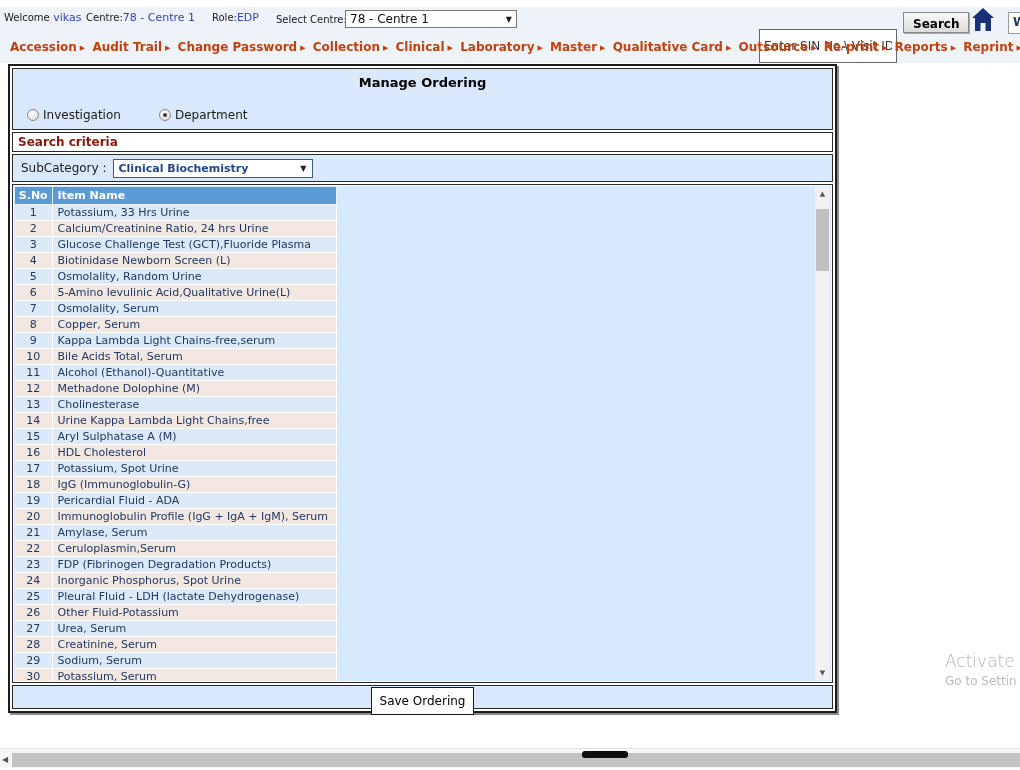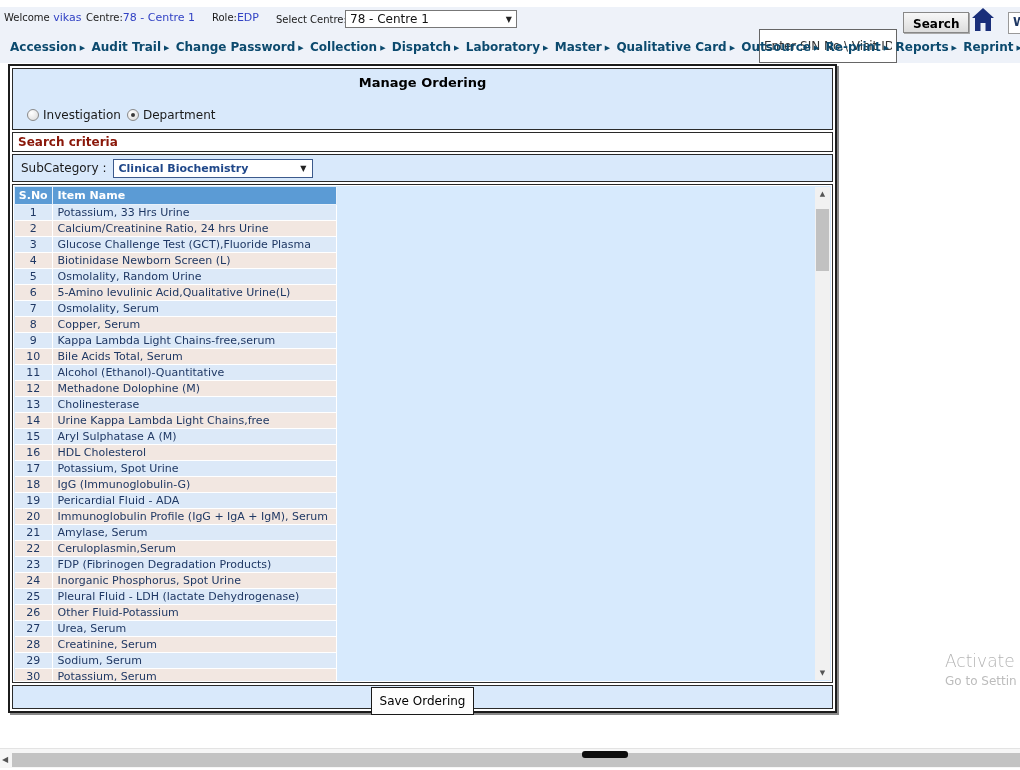--- a/index.html
+++ b/index.html
@@ -20,30 +20,30 @@
   .search-btn { position:absolute; left:903px; top:9px; height:21px; padding:4px 9px; font-size:12px;
     font-weight:bold; color:#000; background:linear-gradient(#f8f8f8,#dcdcdc); border:1px solid #888;
     box-shadow:1px 1px 0 #aaa; font-family:"DejaVu Sans",sans-serif; }
   .home { position:absolute; left:971px; top:4px; width:24px; height:26px; cursor:pointer; }
   .wbtn { position:absolute; left:1008px; top:9px; width:26px; height:22px; background:#fff;
     border:1px solid #999; font-size:12px; font-weight:bold; color:#1f3864; padding:2px 4px; }
 
   
   .row2 { position:absolute; left:10px; top:40px; width:1012px; height:20px; display:flex;
     justify-content:space-between; }
-  .menu-item { font-size:12px; font-weight:bold; color:#0c4a6e; white-space:nowrap; cursor:pointer; }
+  .menu-item { font-size:12px; font-weight:bold; color:#c2410c; white-space:nowrap; cursor:pointer; }
   .menu-item .caret { font-size:7px; vertical-align:1px; margin-left:3px; }
 
   
   .panel { position:absolute; left:8px; top:64px; width:829px; background:#fff;
     border:2px solid #1c1c1c; box-shadow:2px 2px 0 #8a8a8a; padding:2px; }
   .sec { border:1px solid #2a2a2a; margin-bottom:2px; position:relative; }
   .sec1 { height:62px; background:#d9e9fb; }
   .panel-title { text-align:center; font-size:13px; font-weight:bold; color:#000; padding-top:6px; }
-  .radio-row { position:absolute; left:14px; bottom:7px; display:flex; gap:6px; align-items:center; }
+  .radio-row { position:absolute; left:14px; bottom:7px; display:flex; gap:38px; align-items:center; }
   .radio-opt { display:flex; align-items:center; gap:4px; font-size:12px; color:#1a1a1a; cursor:pointer; }
   .rb { width:12px; height:12px; border-radius:50%; border:1px solid #8a8a8a;
     background:radial-gradient(circle at 35% 30%, #ffffff, #d8d8d8); position:relative; }
   .rb.on::after { content:""; position:absolute; left:3px; top:3px; width:4px; height:4px;
     border-radius:50%; background:#3a3a3a; }
   .sec2 { height:20px; background:#fff; }
   .crit-label { font-size:12px; font-weight:bold; color:#8a1709; padding:2px 0 0 5px; }
   .sec3 { height:28px; background:#d9e9fb; display:flex; align-items:center; }
   .subcat-label { font-size:12px; color:#1a1a1a; margin-left:8px; }
   .subcat-select { margin-left:6px; width:200px; height:19px; border:1px solid #3c5a8c; background:#fff;
@@ -106,21 +106,21 @@
     </svg>
   </div>
   <div class="wbtn">W</div>
 </div>
 
 <div class="row2" id="menu-row">
     <div class="menu-item"><span>Accession</span><span class="caret">▶</span></div>
     <div class="menu-item"><span>Audit Trail</span><span class="caret">▶</span></div>
     <div class="menu-item"><span>Change Password</span><span class="caret">▶</span></div>
     <div class="menu-item"><span>Collection</span><span class="caret">▶</span></div>
-    <div class="menu-item"><span>Dispatch</span><span class="caret">▶</span></div>
+    <div class="menu-item"><span>Clinical</span><span class="caret">▶</span></div>
     <div class="menu-item"><span>Laboratory</span><span class="caret">▶</span></div>
     <div class="menu-item"><span>Master</span><span class="caret">▶</span></div>
     <div class="menu-item"><span>Qualitative Card</span><span class="caret">▶</span></div>
     <div class="menu-item"><span>Outsource</span><span class="caret">▶</span></div>
     <div class="menu-item"><span>Re-print</span><span class="caret">▶</span></div>
     <div class="menu-item"><span>Reports</span><span class="caret">▶</span></div>
     <div class="menu-item"><span>Reprint</span><span class="caret">▶</span></div>
   </div>
 
 <div class="panel">

